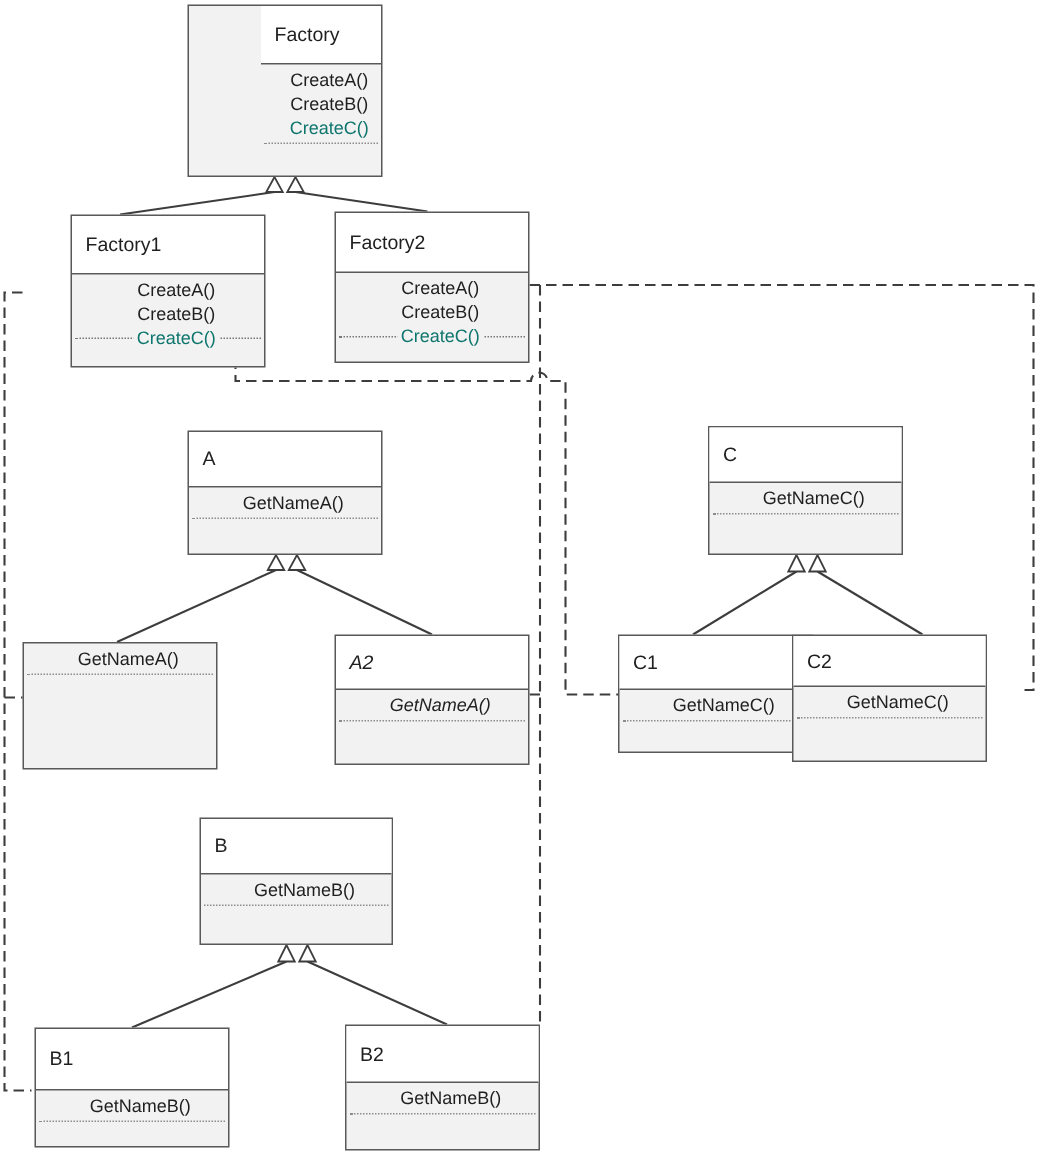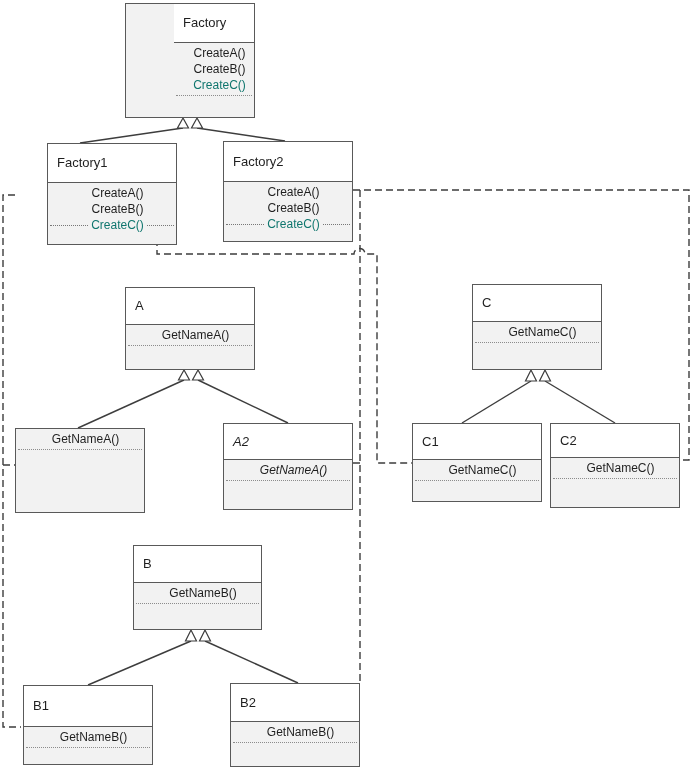--- a/index.html
+++ b/index.html
@@ -140,21 +140,21 @@
           <div class="dotted"></div>
         </div>
       </div>
       <div class="cls" style="left: 412px; top: 423px; width: 130px; height: 79px;">
         <div class="cls-header" style="height: 35.5px;">C1</div>
         <div class="cls-body">
           <div class="m"><span class="lbl">GetNameC()</span></div>
           <div class="dotted"></div>
         </div>
       </div>
-      <div class="cls" style="left: 550px; top: 423px; width: 130px; height: 85px;">
+      <div class="cls" style="left: 528px; top: 423px; width: 130px; height: 85px;">
         <div class="cls-header" style="height: 33.5px;">C2</div>
         <div class="cls-body">
           <div class="m"><span class="lbl">GetNameC()</span></div>
           <div class="dotted"></div>
         </div>
       </div>
       <div class="cls" style="left: 133px; top: 545px; width: 129px; height: 85px;">
         <div class="cls-header" style="height: 36.5px;">B</div>
         <div class="cls-body">
           <div class="m"><span class="lbl">GetNameB()</span></div>

